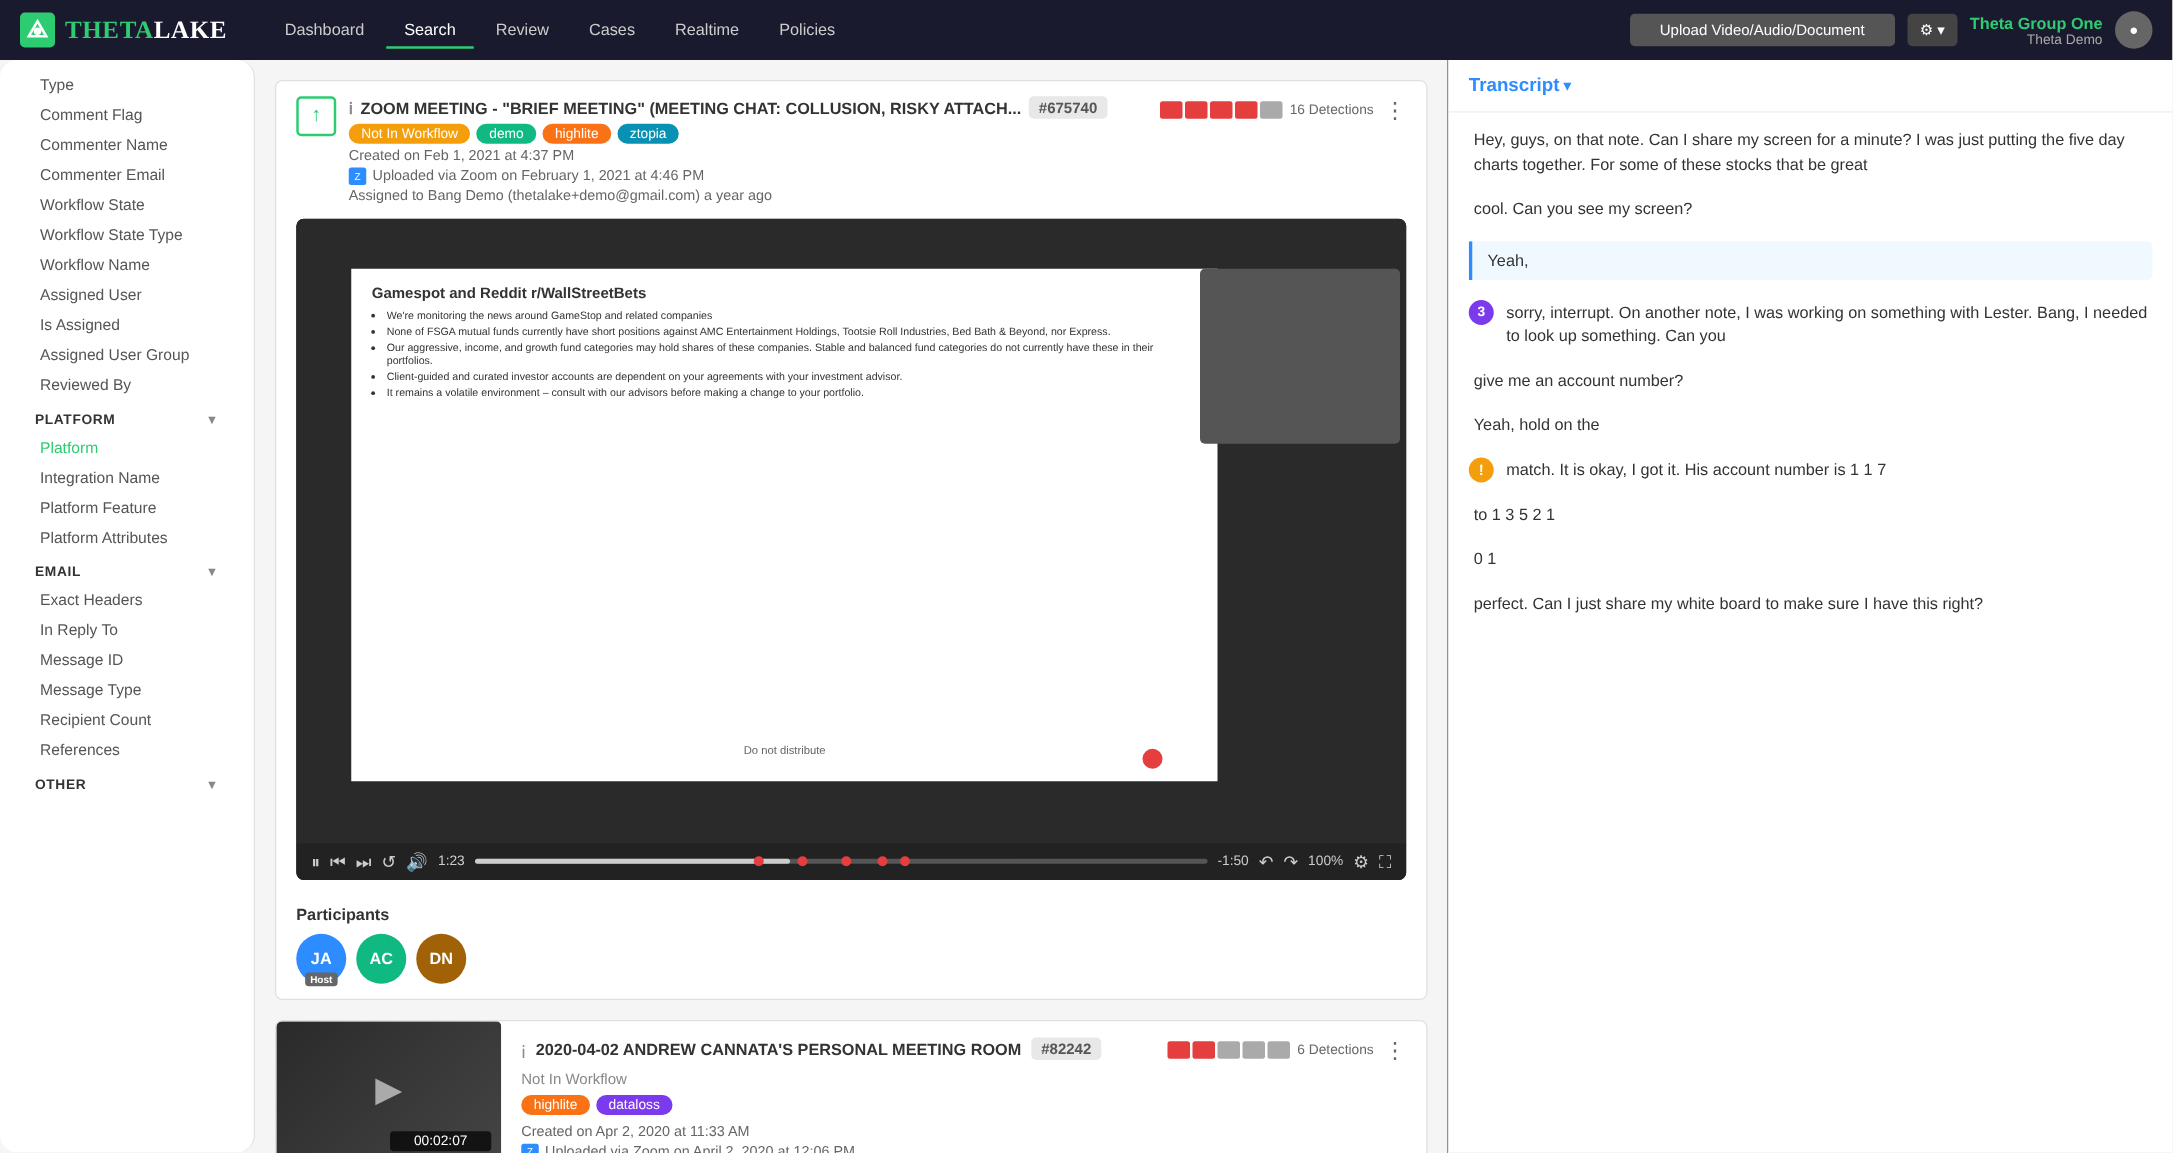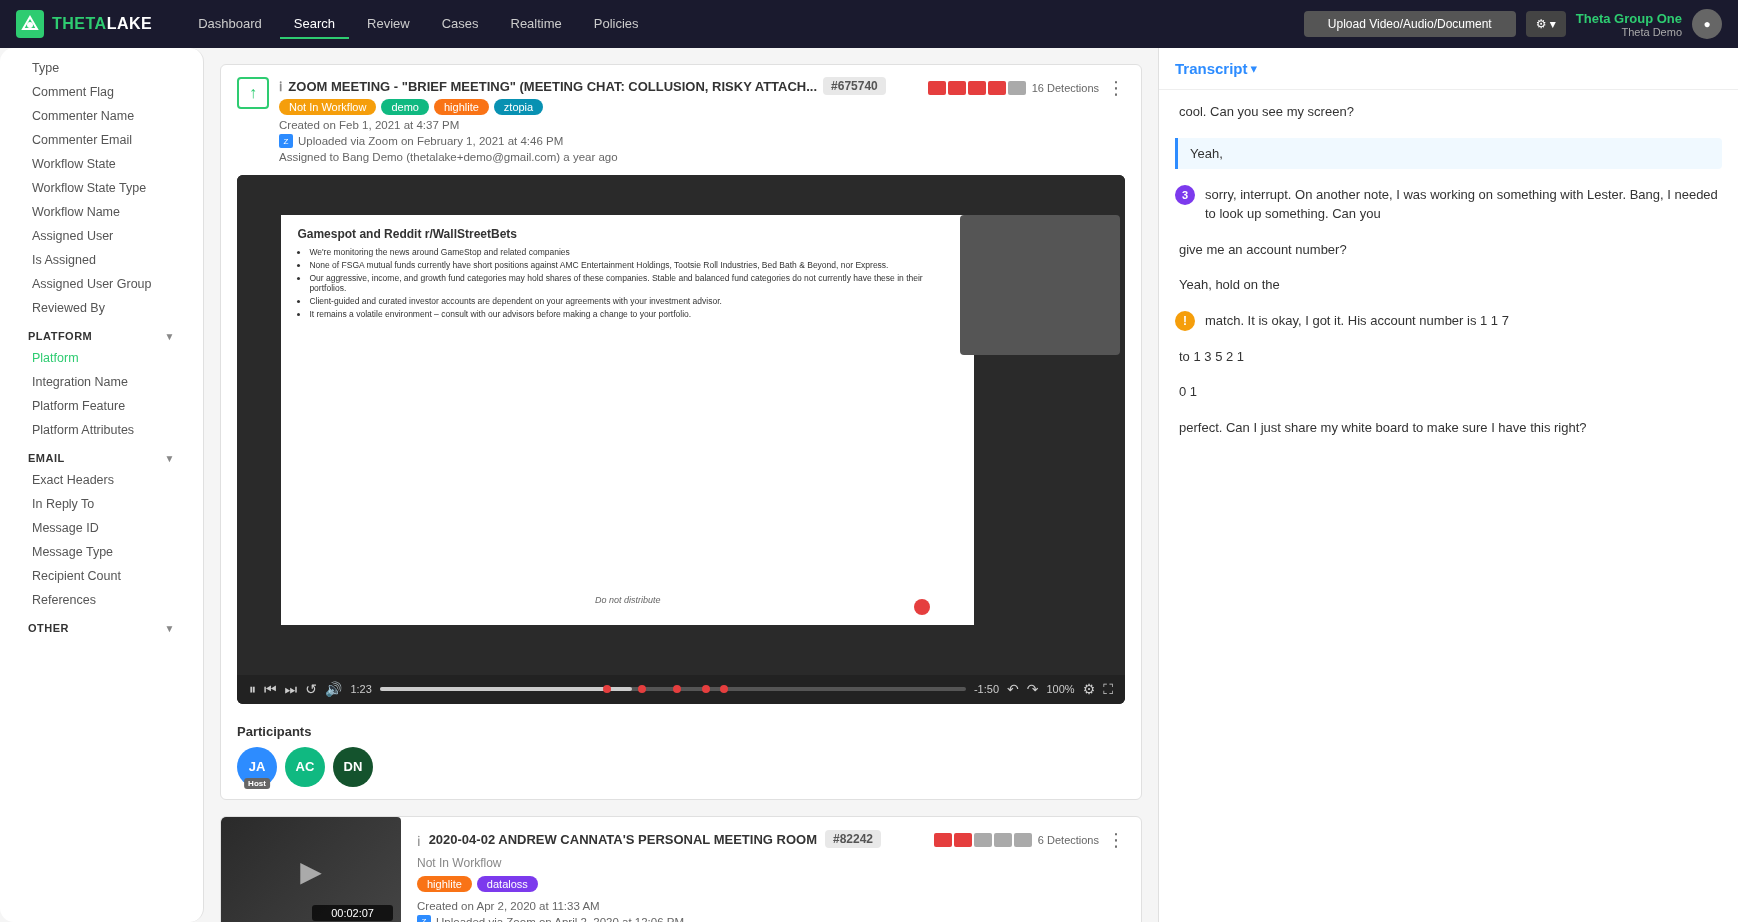--- a/index.html
+++ b/index.html
@@ -3,21 +3,21 @@
   <meta charset="utf-8">
   <style>
     * { box-sizing: border-box; margin: 0; padding: 0; }
     body { font-family: -apple-system, BlinkMacSystemFont, 'Segoe UI', sans-serif; font-size: 13px; background: #f5f5f5; color: #333; display: flex; flex-direction: column; height: 100vh; overflow: hidden; }
 
     
     .topnav { background: #1a1a2e; display: flex; align-items: center; padding: 0 16px; height: 48px; flex-shrink: 0; }
     .logo { display: flex; align-items: center; gap: 8px; margin-right: 32px; }
     .logo-icon { width: 28px; height: 28px; background: #2ecc71; border-radius: 4px; display: flex; align-items: center; justify-content: center; }
     .logo-icon svg { width: 18px; height: 18px; }
-    .logo-text { color: #fff; font-weight: 700; font-size: 16px; letter-spacing: 0.5px; }
+    .logo-text { color: #fff; font-weight: 700; font-size: 20px; letter-spacing: 0.5px; font-family: Liberation Serif, serif; }
     .logo-text span { color: #2ecc71; }
     .nav-items { display: flex; gap: 4px; flex: 1; }
     .nav-item { color: #ccc; padding: 6px 14px; cursor: pointer; font-size: 13px; border-radius: 4px; text-decoration: none; }
     .nav-item.active { color: #fff; border-bottom: 2px solid #2ecc71; border-radius: 0; }
     .nav-right { display: flex; align-items: center; gap: 10px; }
     .upload-btn { background: #555; color: #fff; border: none; padding: 6px 24px; border-radius: 4px; cursor: pointer; font-size: 12px; }
     .settings-btn { background: #444; color: #fff; border: none; padding: 6px 10px; border-radius: 4px; cursor: pointer; font-size: 12px; display: flex; align-items: center; gap: 4px; }
     .user-info { color: #fff; text-align: right; }
     .user-name { font-weight: 600; font-size: 13px; color: #2ecc71; }
     .user-sub { font-size: 11px; color: #aaa; }
@@ -56,21 +56,21 @@
     .card-actions { display: flex; align-items: center; gap: 8px; }
     .more-btn { cursor: pointer; color: #666; font-size: 18px; }
 
     
     .video-container { margin: 0 16px 12px; border-radius: 6px; overflow: hidden; background: #1a1a1a; position: relative; }
     .video-placeholder { width: 100%; aspect-ratio: 16/9; background: #2a2a2a; display: flex; align-items: center; justify-content: center; position: relative; overflow: hidden; }
     .slide-content { background: #fff; width: 78%; height: 82%; position: absolute; left: 5%; top: 8%; display: flex; flex-direction: column; padding: 12px 16px; font-size: 9px; }
     .slide-title { font-size: 12px; font-weight: 700; margin-bottom: 6px; }
     .slide-bullets { padding-left: 12px; }
     .slide-bullets li { margin-bottom: 3px; font-size: 8.5px; }
-    .slide-footer { position: absolute; bottom: 20px; left: 50%; transform: translateX(-50%); font-size: 9px; color: #666; font-style: italic; }
+    .slide-footer { position: absolute; bottom: 20px; left: 50%; transform: translateX(-50%); font-size: 9px; color: #666; }
     .participant-cam { position: absolute; right: 5px; top: 8%; width: 18%; height: 28%; background: #555; border-radius: 4px; overflow: hidden; }
     .red-dot { position: absolute; bottom: 12%; right: 22%; width: 16px; height: 16px; background: #e53e3e; border-radius: 50%; }
     .video-controls { background: #222; padding: 6px 12px; display: flex; align-items: center; gap: 8px; }
     .ctrl-btn { color: #ccc; cursor: pointer; font-size: 14px; background: none; border: none; }
     .progress-bar { flex: 1; height: 4px; background: #555; border-radius: 2px; position: relative; cursor: pointer; }
     .progress-fill { height: 100%; background: #ccc; border-radius: 2px; width: 43%; }
     .progress-markers { position: absolute; top: -2px; left: 0; width: 100%; height: 8px; }
     .pmarker { position: absolute; width: 8px; height: 8px; border-radius: 50%; background: #e53e3e; top: 0; }
 
     
@@ -256,21 +256,21 @@
       </div>
 
       <div class="participants-section">
         <div class="participants-title">Participants</div>
         <div class="participants-list">
           <div class="participant-avatar" style="background:#2d8cff">
             JA
             <span class="host-badge">Host</span>
           </div>
           <div class="participant-avatar" style="background:#10b981">AC</div>
-          <div class="participant-avatar" style="background:#14532d">DN</div>
+          <div class="participant-avatar" style="background:#a16207">DN</div>
         </div>
       </div>
     </div>
 
     <div class="card">
       <div class="card2-body">
         <div class="thumbnail">
           <div style="width:100%;height:100%;background:linear-gradient(135deg,#2a2a2a,#444);display:flex;align-items:center;justify-content:center;color:#aaa;font-size:28px;">▶</div>
           <span class="thumb-duration">00:02:07</span>
         </div>
@@ -314,20 +314,23 @@
   </div>
 
   <div class="transcript-panel">
     <div class="transcript-header">
       <span class="transcript-title">Transcript</span>
       <span class="transcript-dropdown">▾</span>
     </div>
     <div class="transcript-content">
 
       <div class="transcript-entry">
+        <div class="transcript-text">Hey, guys, on that note. Can I share my screen for a minute? I was just putting the five day charts together. For some of these stocks that be great</div>
+      </div>
+      <div class="transcript-entry">
         <div class="transcript-text">cool. Can you see my screen?</div>
       </div>
       <div class="transcript-entry">
         <div class="transcript-highlight">Yeah,</div>
       </div>
       <div class="transcript-entry">
         <div class="transcript-row">
           <span class="transcript-badge">3</span>
           <div class="transcript-text">sorry, interrupt. On another note, I was working on something with Lester. Bang, I needed to look up something. Can you</div>
         </div>

